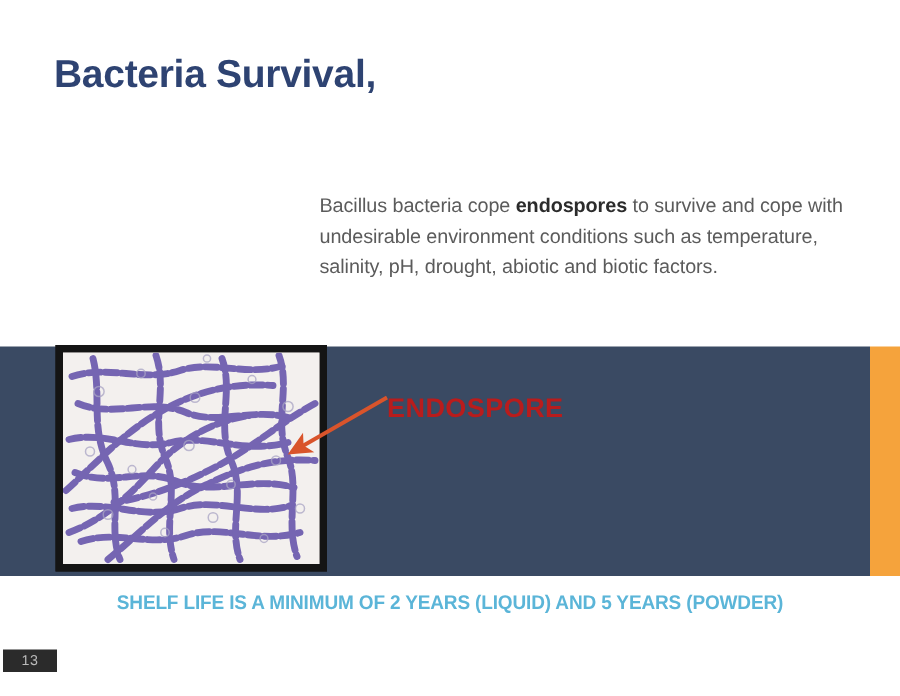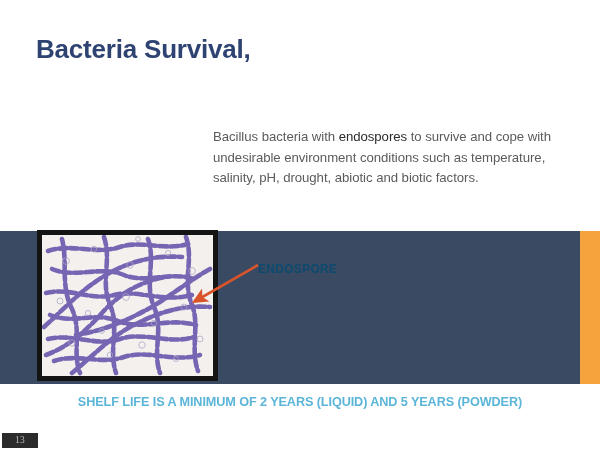--- a/index.html
+++ b/index.html
@@ -41,21 +41,21 @@
   .intro {
     position: absolute;
     left: 213px;
     top: 127px;
     width: 360px;
     color: #5b5b5b;
     font-size: 13.2px;
     line-height: 20.5px;
     letter-spacing: -0.05px;
   }
-  .intro b { color: #2b2b2b; font-weight: normal; }
+  .intro b { color: #2b2b2b; font-weight: bold; }
 
   
   .band {
     position: absolute;
     left: 0;
     top: 231px;
     width: 580px;
     height: 153px;
     background: #3a4a63;
   }
@@ -98,22 +98,22 @@
     height: 60px;
     overflow: visible;
     pointer-events: none;
   }
 
   
   .endospore-label {
     position: absolute;
     left: 258px;
     top: 262px;
-    color: #0c4a6e;
-    font-size: 12px;
+    color: #b91c1c;
+    font-size: 18px;
     font-weight: bold;
     letter-spacing: 0.3px;
   }
   .band-body {
     position: absolute;
     left: 258px;
     top: 304px;
     width: 300px;
     color: #e9ebee;
     font-size: 12.8px;
@@ -142,33 +142,32 @@
     left: 2px;
     top: 433px;
     width: 36px;
     height: 15px;
     background: #2b2b2b;
     color: #b9b9b9;
     font-size: 9.5px;
     line-height: 15px;
     text-align: center;
     letter-spacing: 0.3px;
-    font-family: Liberation Serif, serif;
   }
 </style>
 </head>
 <body>
 
 <div class="slide">
 
   <div class="title">
     <span class="line">Bacteria Survival,</span>
   </div>
 
-  <div class="intro"><span>Bacillus bacteria with </span><b>endospores</b><span> to survive and cope with undesirable environment conditions such as temperature, salinity, pH, drought, abiotic and biotic factors.</span></div>
+  <div class="intro"><span>Bacillus bacteria cope </span><b>endospores</b><span> to survive and cope with undesirable environment conditions such as temperature, salinity, pH, drought, abiotic and biotic factors.</span></div>
 
   <div class="band"></div>
   <div class="band-accent"></div>
 
   <div class="micro-frame">
     <div class="micro-inner">
       <svg viewBox="0 0 171 141" preserveAspectRatio="none">
         <defs>
           <g id="rod">
               <rect x="0" y="0" width="8" height="4.4" rx="1.6" fill="#6b5aad"></rect>

